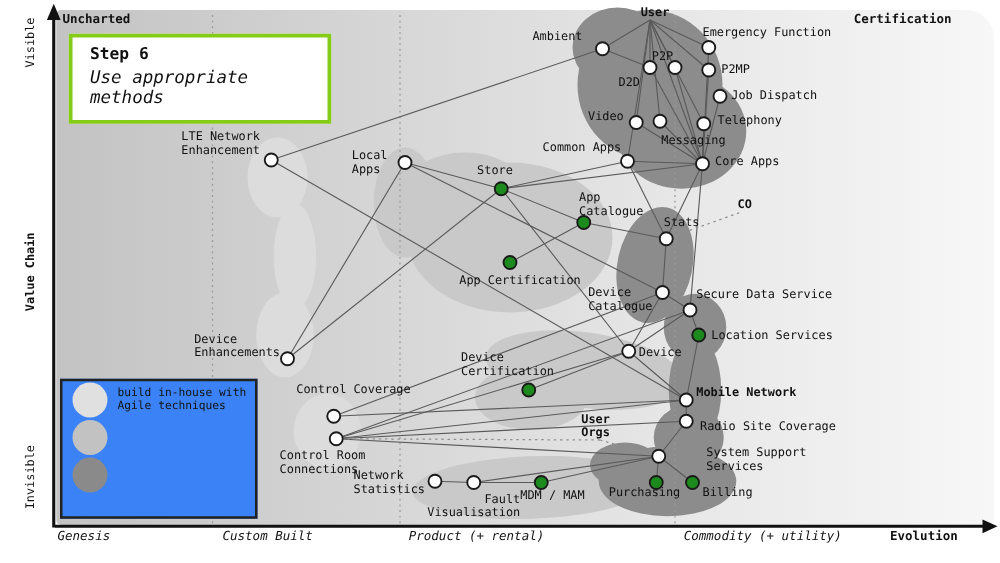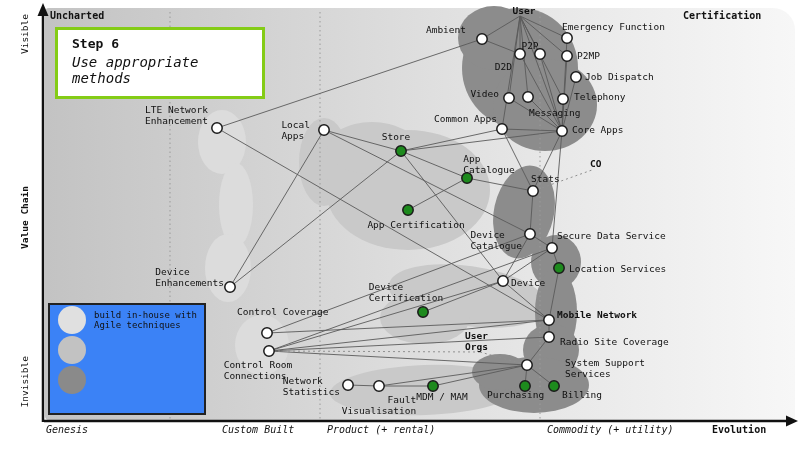--- a/index.html
+++ b/index.html
@@ -225,17 +225,17 @@
     <div class="legend-row">
       <span class="dot" style="background: rgb(138, 138, 138);"></span>
     </div>
   </div>
 
   <div class="vlabel" style="top:14px;">Visible</div>
   <div class="vlabel bold" style="top:186px;">Value Chain</div>
   <div class="vlabel" style="top:356px;">Invisible</div>
 
   <div class="xlabel" style="left:46px;">Genesis</div>
-  <div class="xlabel" style="left:178px;margin-left:44px;">Custom Built</div>
+  <div class="xlabel" style="left:178px;">Custom Built</div>
   <div class="xlabel" style="left:327px;">Product (+ rental)</div>
   <div class="xlabel" style="left:547px;">Commodity (+ utility)</div>
   <div class="xlabel bold" style="left:712px;">Evolution</div>
 </div>
 
 </body></html>

